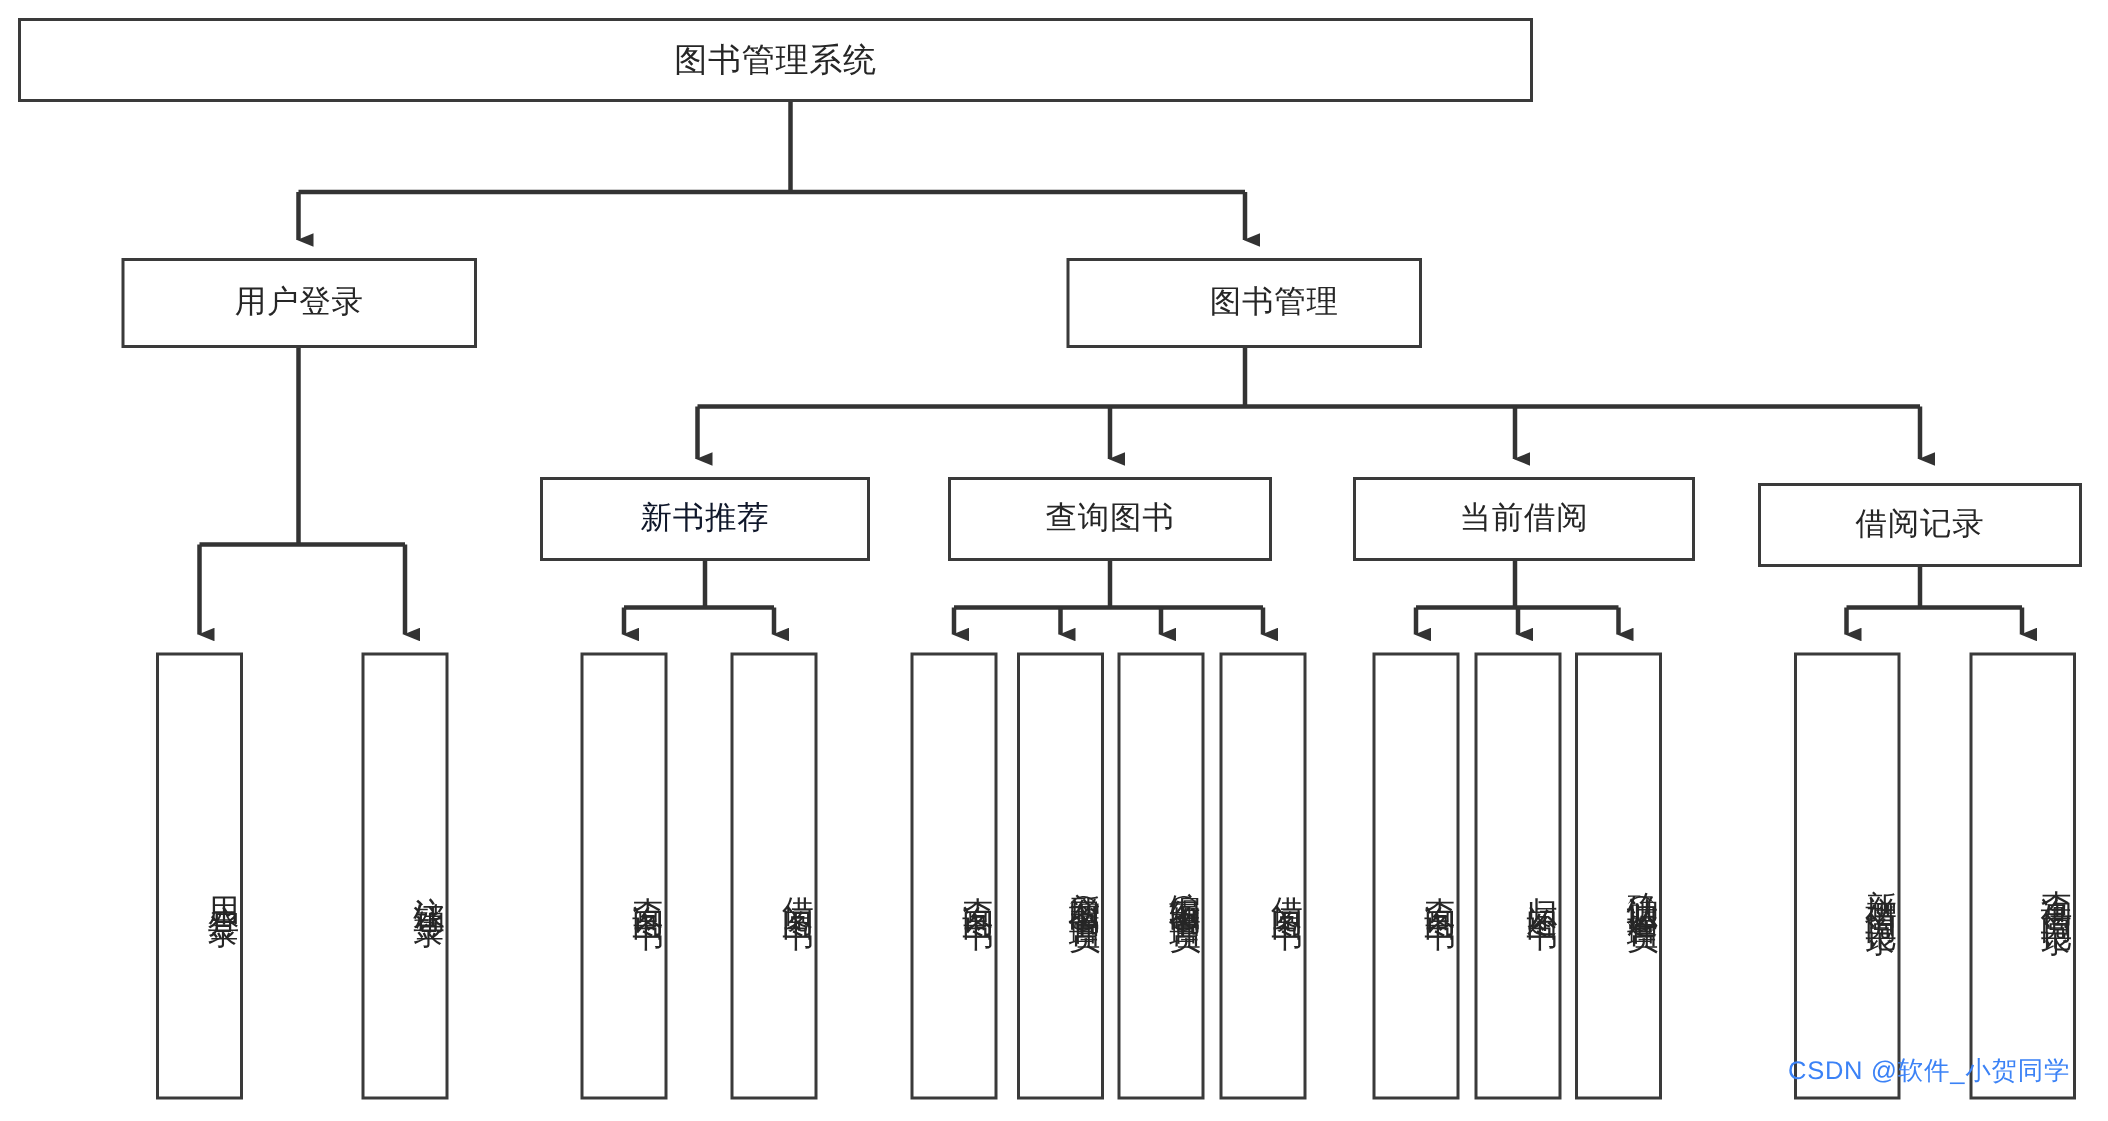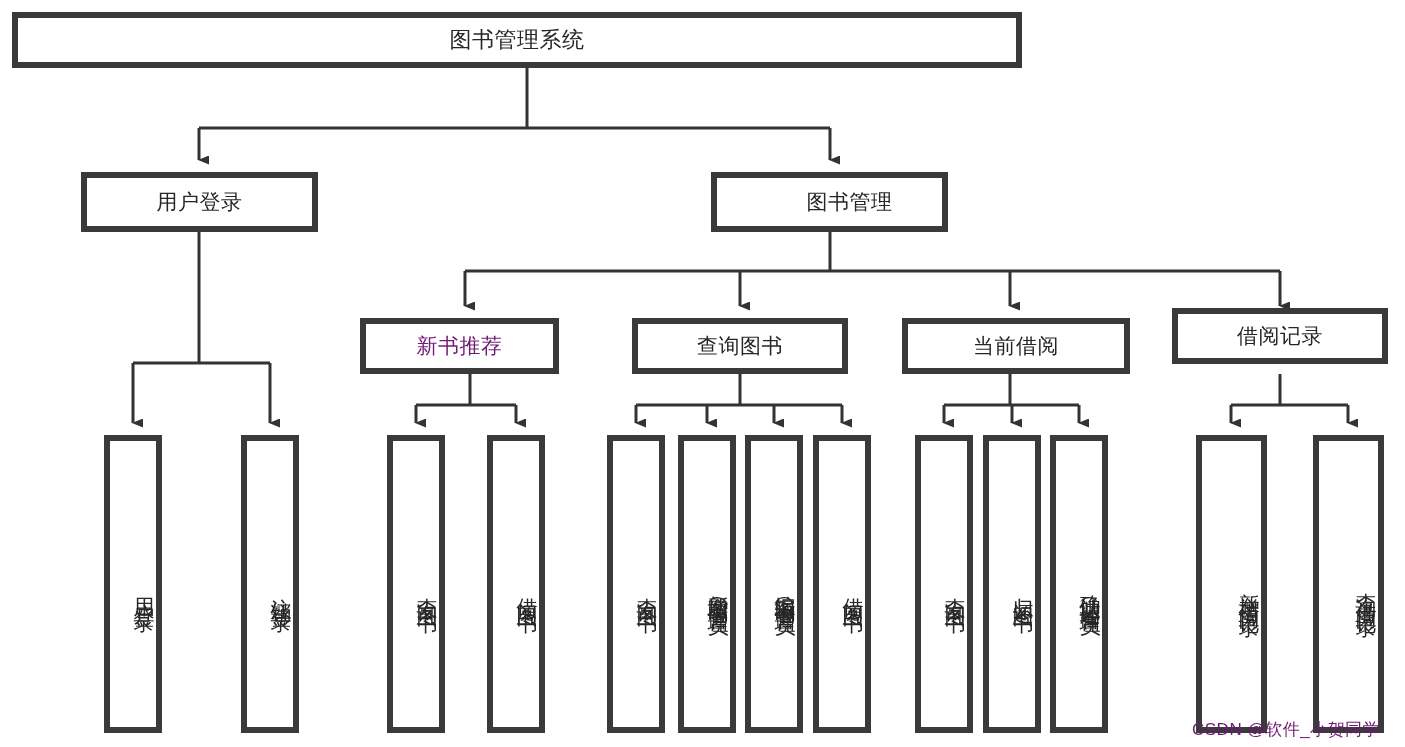--- a/index.html
+++ b/index.html
@@ -22,21 +22,21 @@
     left: 0;
     top: 0;
     width: 1405px;
     height: 747px;
     display: block;
   }
   .node-box {
     position: absolute;
     box-sizing: border-box;
     background: #ffffff;
-    border: 6px solid #14b8a6;
+    border: 2px solid #14b8a6;
     display: flex;
     align-items: center;
     justify-content: center;
     color: #262626;
     overflow: hidden;
   }
   .node-box.horiz {
     font-size: 21px;
     letter-spacing: 0.5px;
     line-height: 1.2;
@@ -114,30 +114,30 @@
   <div id="node-layer">
       <div class="node-box horiz title" style="left: 12px; top: 12px; width: 1010px; height: 56px; border-color: rgb(58, 58, 58); color: rgb(38, 38, 38);">
         <span>图书管理系统</span>
       </div>
       <div class="node-box horiz" style="left: 81px; top: 172px; width: 237px; height: 60px; border-color: rgb(58, 58, 58); color: rgb(38, 38, 38);">
         <span>用户登录</span>
       </div>
       <div class="node-box horiz" style="left: 711px; top: 172px; width: 237px; height: 60px; border-color: rgb(58, 58, 58); color: rgb(38, 38, 38); padding-left: 40px;">
         <span>图书管理</span>
       </div>
-      <div class="node-box horiz" style="left: 360px; top: 318px; width: 199px; height: 56px; border-color: rgb(58, 58, 58); color: #701a75;">
+      <div class="node-box horiz" style="left: 360px; top: 318px; width: 220px; height: 56px; border-color: rgb(58, 58, 58); color: #0f172a;">
         <span>新书推荐</span>
       </div>
       <div class="node-box horiz" style="left: 632px; top: 318px; width: 216px; height: 56px; border-color: rgb(58, 58, 58); color: rgb(38, 38, 38);">
         <span>查询图书</span>
       </div>
       <div class="node-box horiz" style="left: 902px; top: 318px; width: 228px; height: 56px; border-color: rgb(58, 58, 58); color: rgb(38, 38, 38);">
         <span>当前借阅</span>
       </div>
-      <div class="node-box horiz" style="left: 1172px; top: 308px; width: 216px; height: 56px; border-color: rgb(58, 58, 58); color: rgb(38, 38, 38);">
+      <div class="node-box horiz" style="left: 1172px; top: 322px; width: 216px; height: 56px; border-color: rgb(58, 58, 58); color: rgb(38, 38, 38);">
         <span>借阅记录</span>
       </div>
       <div class="node-box vert" style="left: 104px; top: 435px; width: 58px; height: 298px; border-color: rgb(58, 58, 58); color: rgb(38, 38, 38);">
         <span>用户登录</span>
       </div>
       <div class="node-box vert" style="left: 241px; top: 435px; width: 58px; height: 298px; border-color: rgb(58, 58, 58); color: rgb(38, 38, 38);">
         <span>注销登录</span>
       </div>
       <div class="node-box vert" style="left: 387px; top: 435px; width: 58px; height: 298px; border-color: rgb(58, 58, 58); color: rgb(38, 38, 38);">
         <span>查询图书</span>
@@ -166,14 +166,14 @@
       <div class="node-box vert tall" style="left: 1050px; top: 435px; width: 58px; height: 298px; border-color: rgb(58, 58, 58); color: rgb(38, 38, 38);">
         <span>确认归还（管理员）</span>
       </div>
       <div class="node-box vert" style="left: 1196px; top: 435px; width: 71px; height: 298px; border-color: rgb(58, 58, 58); color: rgb(38, 38, 38);">
         <span>新增借阅记录</span>
       </div>
       <div class="node-box vert" style="left: 1313px; top: 435px; width: 71px; height: 298px; border-color: rgb(58, 58, 58); color: rgb(38, 38, 38);">
         <span>查询借阅记录</span>
       </div>
     </div>
-  <div class="watermark" style="left: 1192px; top: 718px; color: #701a75;">CSDN @软件_小贺同学</div>
+  <div class="watermark" style="left: 1192px; top: 702px; color: #3b82f6;">CSDN @软件_小贺同学</div>
 </div>
 
 </body></html>

